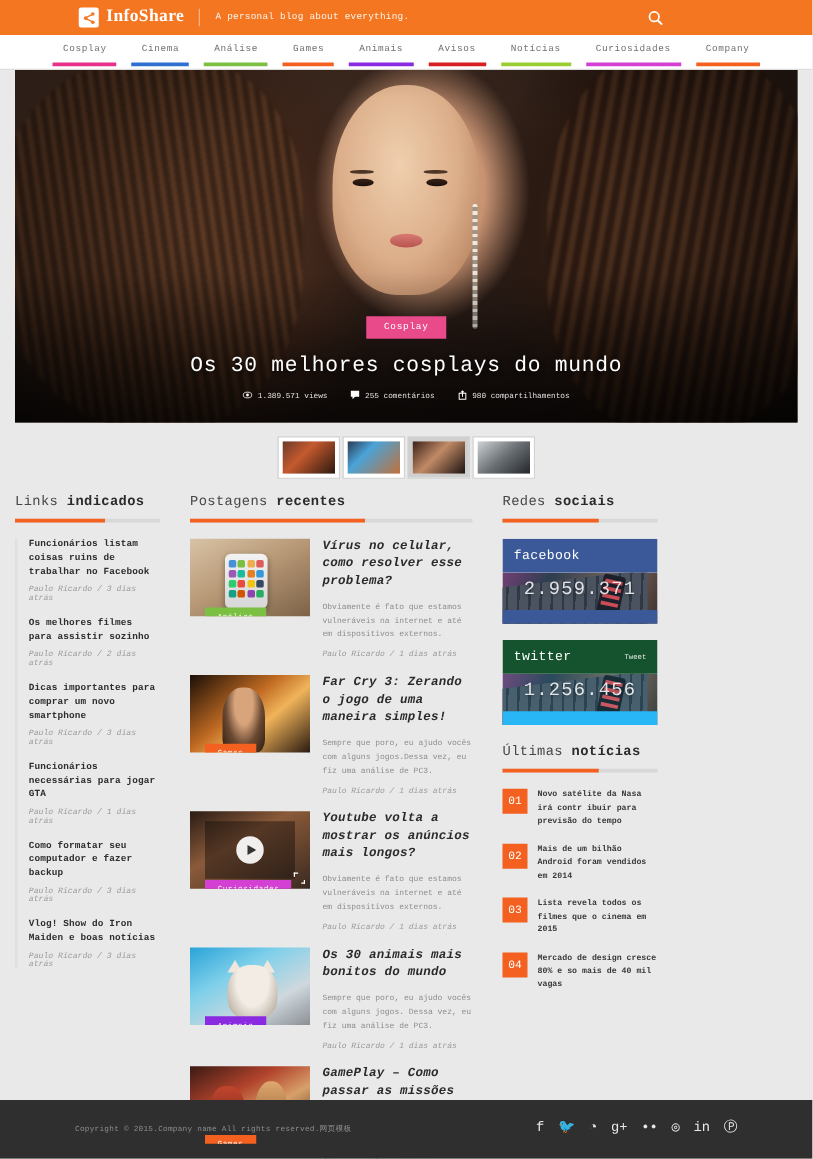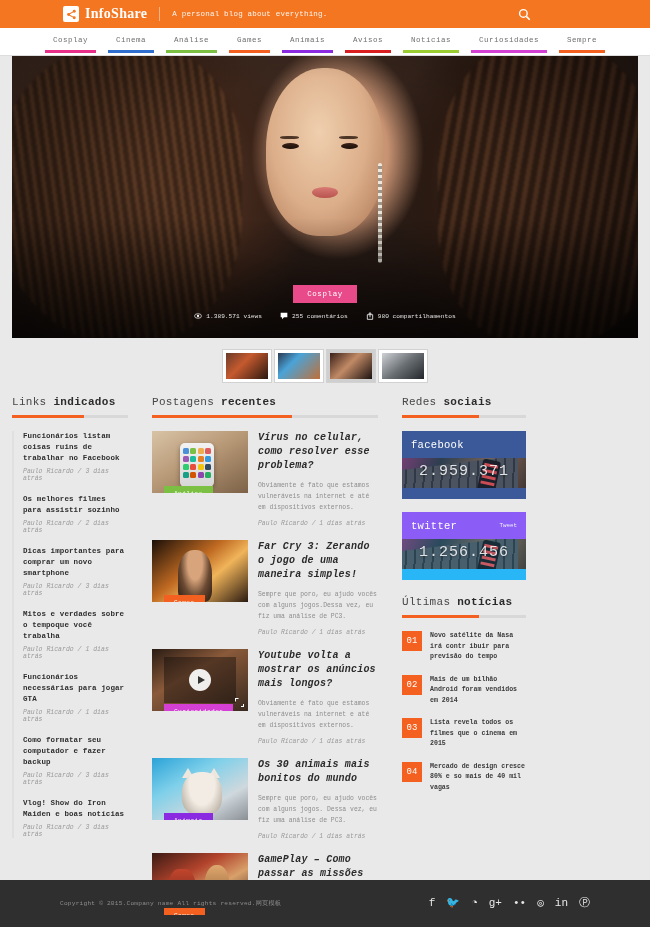--- a/index.html
+++ b/index.html
@@ -388,21 +388,21 @@
       </div>
       <div class="nav-item">
         <span class="nav-label">Notícias</span>
         <span class="nav-underline" style="background:#9acd32"></span>
       </div>
       <div class="nav-item">
         <span class="nav-label">Curiosidades</span>
         <span class="nav-underline" style="background:#d43fd4"></span>
       </div>
       <div class="nav-item">
-        <span class="nav-label">Sempre</span>
+        <span class="nav-label">Company</span>
         <span class="nav-underline" style="background:#f4601f"></span>
       </div>
     </div>
 </nav>
 
 <section class="hero">
   <div class="hero-img">
     <div class="bg"></div>
     <div class="hairL"></div>
     <div class="hairR"></div>
@@ -411,20 +411,21 @@
       <div class="browR"></div>
     <div class="eyeL"></div>
       <div class="eyeR"></div>
     <div class="lips"></div>
     <div class="earring"></div>
     <div class="vig"></div>
     <div class="shade"></div>
   </div>
   <div class="hero-content">
     <span class="hero-badge">Cosplay</span>
+    <h1 class="hero-title">Os 30 melhores cosplays do mundo</h1>
     <div class="hero-meta">
       <span class="mi">
         <svg width="8" height="8" viewBox="0 0 12 12">
             <ellipse cx="6" cy="6" rx="5.2" ry="3.4" fill="none" stroke="#fff" stroke-width="1"></ellipse>
             <circle cx="6" cy="6" r="1.7" fill="#fff"></circle>
           </svg>
         <span>1.389.571 views</span>
       </span>
       <span class="mi">
         <svg width="8" height="8" viewBox="0 0 12 12">
@@ -464,24 +465,20 @@
           <div class="lt">Funcionários listam coisas ruins de trabalhar no Facebook</div>
           <div class="lm">Paulo Ricardo / 3 dias atrás</div>
         </div>
         <div class="linkitem">
           <div class="lt">Os melhores filmes para assistir sozinho</div>
           <div class="lm">Paulo Ricardo / 2 dias atrás</div>
         </div>
         <div class="linkitem">
           <div class="lt">Dicas importantes para comprar um novo smartphone</div>
           <div class="lm">Paulo Ricardo / 3 dias atrás</div>
-        </div>
-        <div class="linkitem">
-          <div class="lt">Mitos e verdades sobre o tempoque você trabalha</div>
-          <div class="lm">Paulo Ricardo / 1 dias atrás</div>
         </div>
         <div class="linkitem">
           <div class="lt">Funcionários necessárias para jogar GTA</div>
           <div class="lm">Paulo Ricardo / 1 dias atrás</div>
         </div>
         <div class="linkitem">
           <div class="lt">Como formatar seu computador e fazer backup</div>
           <div class="lm">Paulo Ricardo / 3 dias atrás</div>
         </div>
         <div class="linkitem">
@@ -595,21 +592,21 @@
               <i style="top:10px"></i>
               <i style="top:16px"></i>
               <i style="top:22px"></i>
             </div>
             <div class="tint" style="background:#3b599822"></div>
           </div>
           <div class="cnt">2.959.371</div>
           <div class="foot" style="background:#3b5998"></div>
         </div>
         <div class="swidget">
-          <div class="head" style="background:#8b5cf6">
+          <div class="head" style="background:#14532d">
             <span class="nm">twitter</span>
             <span class="act">Tweet</span>
           </div>
           <div class="body">
             <div class="pic"></div>
             <div class="kb2"></div>
             <div class="ph2">
               <i style="top:4px"></i>
               <i style="top:10px"></i>
               <i style="top:16px"></i>

